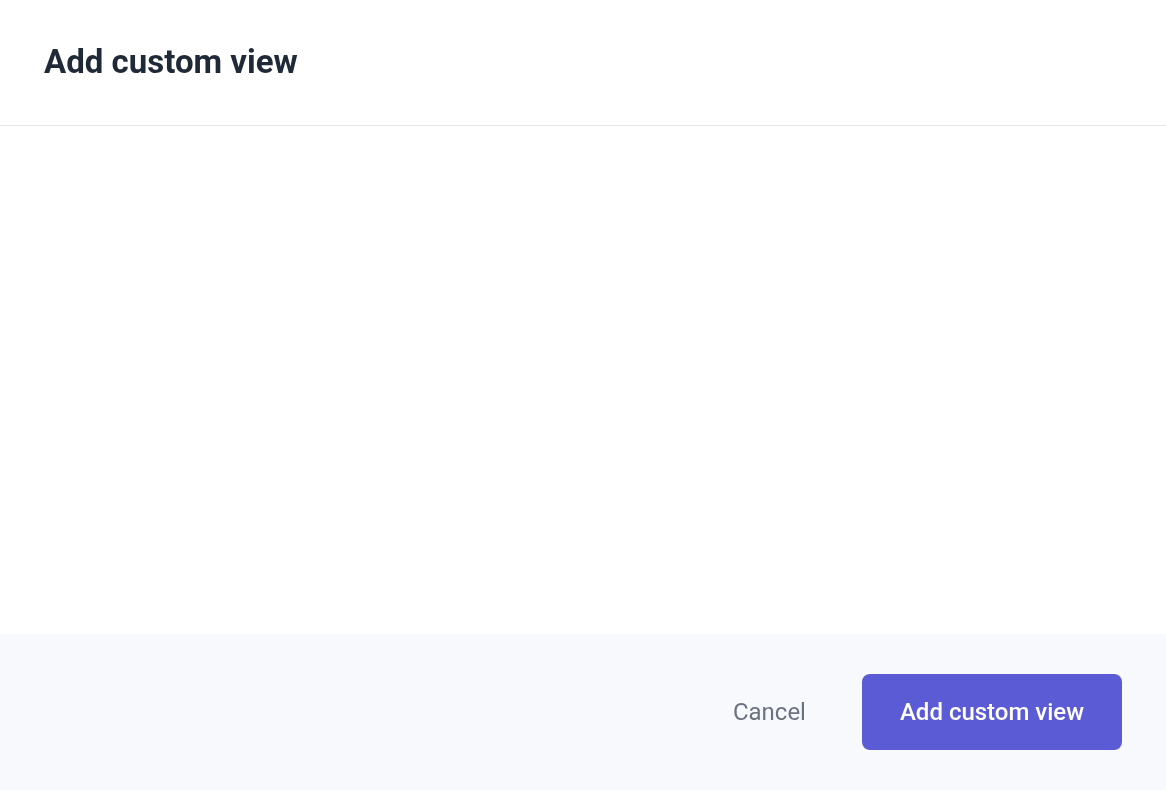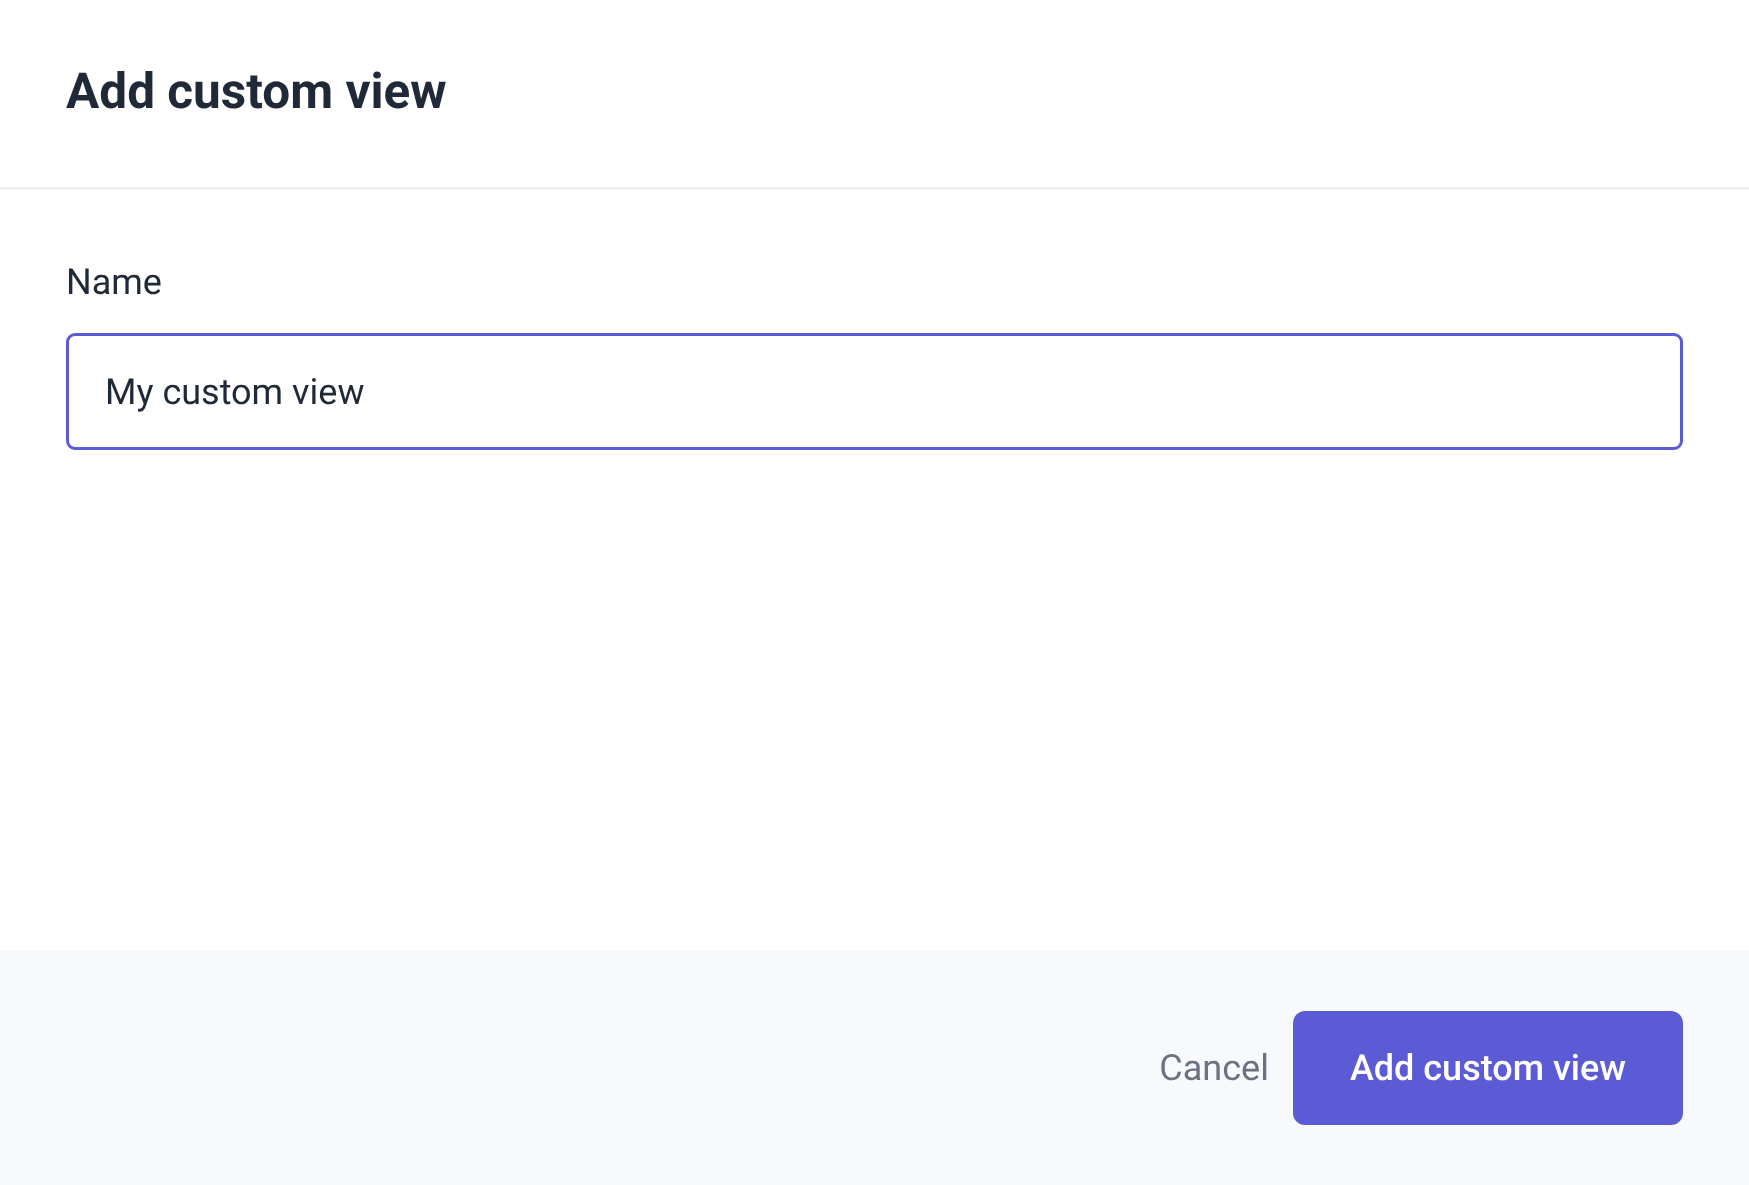--- a/index.html
+++ b/index.html
@@ -72,20 +72,21 @@
       resize: both;
       font-family: inherit;
     }
 
     .footer {
       background: #f8f9fd;
       padding: 40px 44px;
       display: flex;
       justify-content: flex-end;
       align-items: center;
+      gap: 40px;
     }
 
     .btn-cancel {
       background: transparent;
       border: none;
       color: #6b7280;
       font-size: 24px;
       cursor: pointer;
       font-family: inherit;
       padding: 8px 16px;
@@ -104,23 +105,19 @@
     }
   </style>
 </head>
 <body>
 
 <div class="header">
   <h1 class="dialog-title">Add custom view</h1>
 </div>
 
 <div class="body">
-  <div class="field-group">
-    <label class="field-label">Name</label>
-    <input type="text" class="text-input" value="My custom view" style="">
-  </div>
 
 </div>
 
 <div class="footer">
   <button class="btn-cancel">Cancel</button>
   <button class="btn-primary">Add custom view</button>
 </div>
 
 </body></html>

